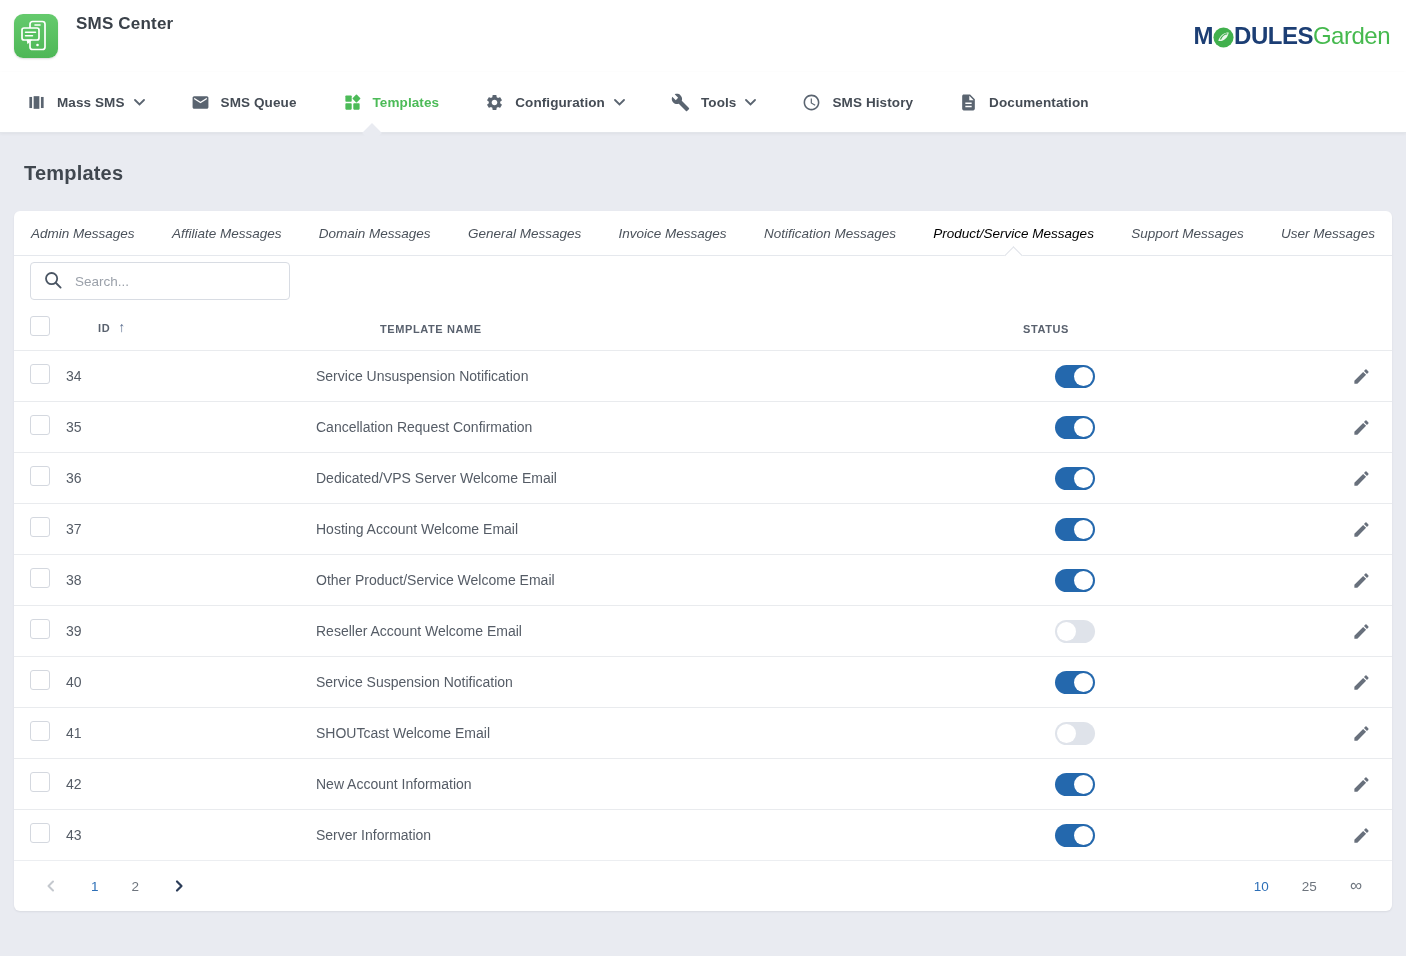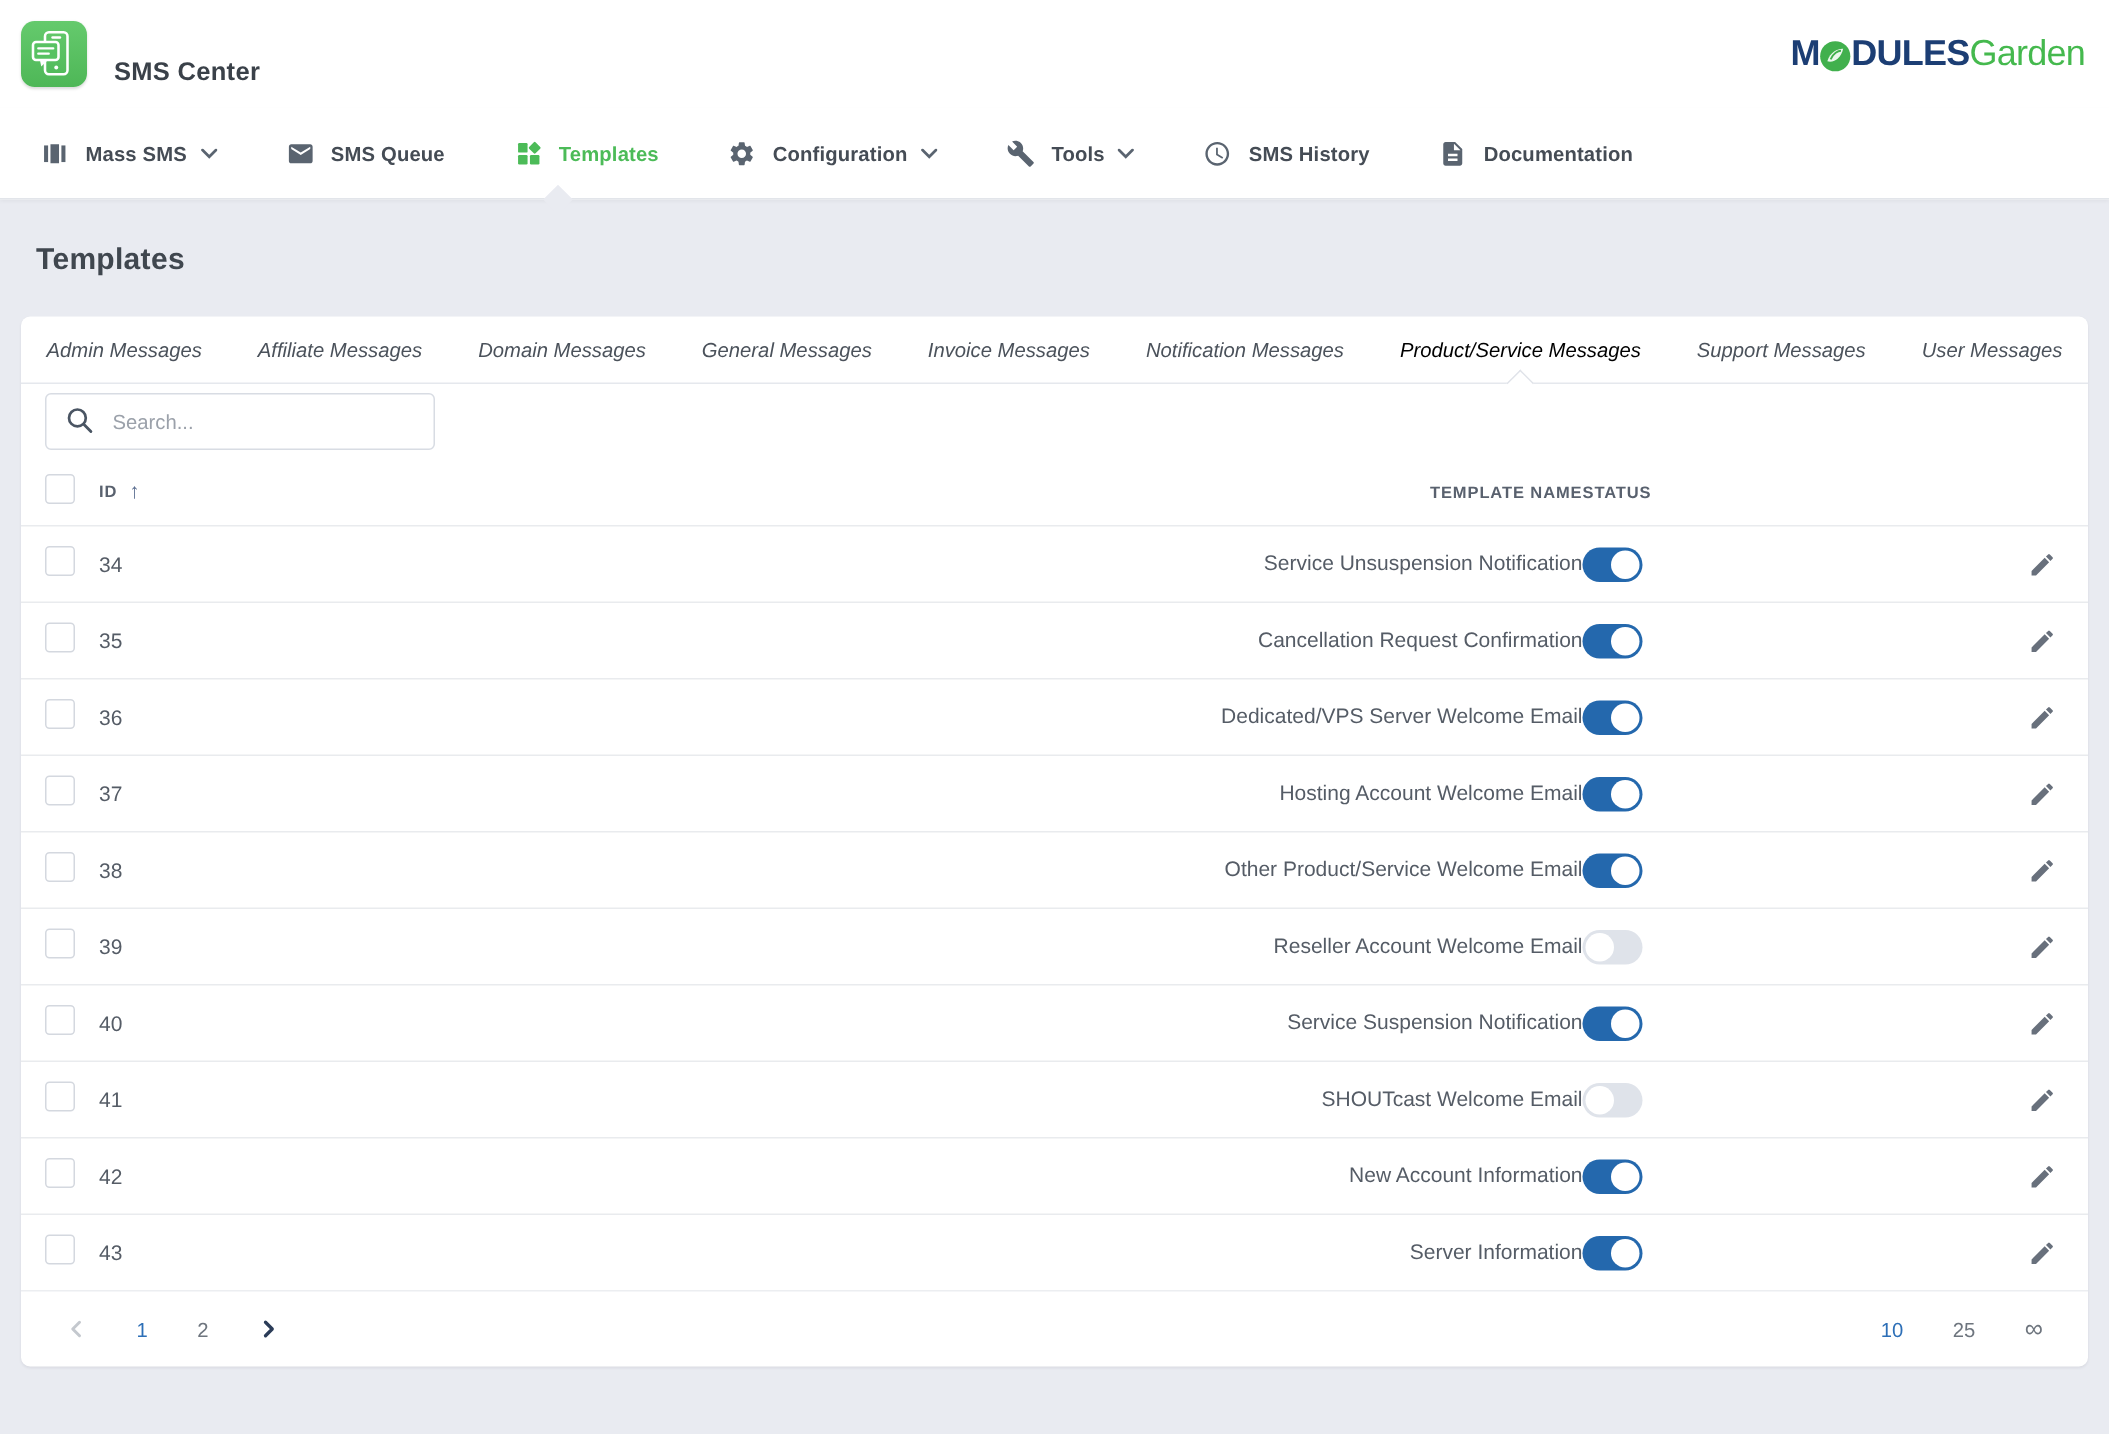--- a/index.html
+++ b/index.html
@@ -1,21 +1,21 @@
 <!DOCTYPE html>
 <html><head>
 <meta charset="utf-8">
 <style>
   * { margin:0; padding:0; box-sizing:border-box; }
   html,body { width:1406px; height:956px; overflow:hidden; }
   body { background:#e9ebf1; font-family:"Liberation Sans", sans-serif; position:relative; }
 
   
   .top-header { height:72px; background:#fff; display:flex; align-items:center; justify-content:space-between; padding:0 16px 0 14px; }
-  .brand { display:flex; align-items:flex-end; gap:18px; }
+  .brand { display:flex; align-items:flex-start; gap:18px; }
   .app-icon { width:44px; height:44px; border-radius:9px; background:linear-gradient(180deg,#65ca6d,#4eb757); display:flex; align-items:center; justify-content:center; box-shadow:0 1px 2px rgba(0,0,0,.15); }
   .app-title { font-size:17px; font-weight:bold; color:#3a4149; letter-spacing:.2px; }
   .mg-logo { display:flex; align-items:center; font-size:24px; letter-spacing:-.5px; }
   .mg-navy { color:#1c3e74; font-weight:bold; }
   .mg-green { color:#45b94e; font-weight:normal; }
   .mg-globe { width:23px; height:23px; margin:0 -1px; position:relative; top:1px; }
 
   
   .nav-bar { height:61px; background:#fff; border-bottom:1px solid #e2e5ea; display:flex; align-items:center; padding:0 4px; box-shadow:0 1px 3px rgba(0,0,0,.05); position:relative; }
   .nav-item { display:flex; align-items:center; gap:11px; padding:0 23px; height:100%; cursor:pointer; color:#454c55; }
@@ -39,25 +39,25 @@
   .tab.active .tab-notch { content:''; position:absolute; left:50%; bottom:-8px; margin-left:-7px; width:13px; height:13px; background:#fff; border-top:1px solid #e0e3e9; border-left:1px solid #e0e3e9; transform:rotate(45deg); z-index:4; }
 
   
   .search-wrap { margin:6px 16px; position:relative; width:260px; }
   .search-input { width:260px; height:38px; border:1px solid #d8dce3; border-radius:4px; padding:0 10px 0 44px; font-size:13.5px; color:#565d66; font-family:"Liberation Sans",sans-serif; outline:none; }
   .search-input::placeholder { color:#9ba1aa; }
   .search-icon { position:absolute; left:13px; top:8px; }
 
   
   .thead-row, .trow { display:flex; align-items:center; padding:0 20px 0 16px; }
-  .thead-row { height:44px; }
+  .thead-row { height:44px;gap:32px; }
   .thead-row .th { font-size:11px; font-weight:bold; color:#59616e; letter-spacing:.6px; }
   .col-check { width:36px; }
   .col-id { width:250px; display:flex; align-items:center; gap:8px; }
-  .col-name { flex:1;text-align:right; }
+  .col-name { flex:1; }
   .col-status { width:267px; }
   .col-actions { width:50px; display:flex; justify-content:flex-end; }
   .sort-arrow { color:#5b6e90; font-size:14px; font-weight:normal; position:relative; top:-1px; }
   .trow { height:51px; border-top:1px solid #e9ebee; }
   .cell-text { font-size:14px; color:#555c66; }
   .checkbox { width:20px; height:20px; border:1px solid #d4d8df; border-radius:3px; background:#fff; display:inline-block; cursor:pointer; }
   .toggle { width:40px; height:23px; border-radius:12px; background:#dfe3ea; position:relative; cursor:pointer; transition:background .15s; }
   .toggle::after { content:''; position:absolute; width:19px; height:19px; border-radius:50%; background:#fff; top:2px; left:2px; }
   .toggle[data-state="on"] { background:#2468ad; }
   .toggle[data-state="on"]::after { left:19px; }

